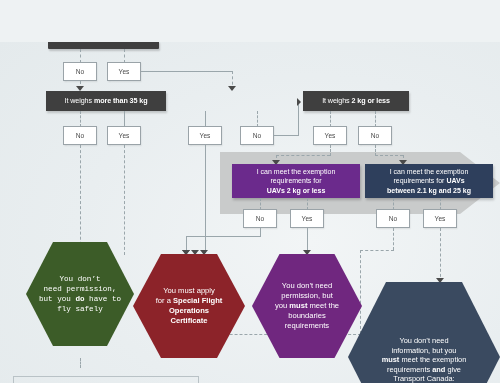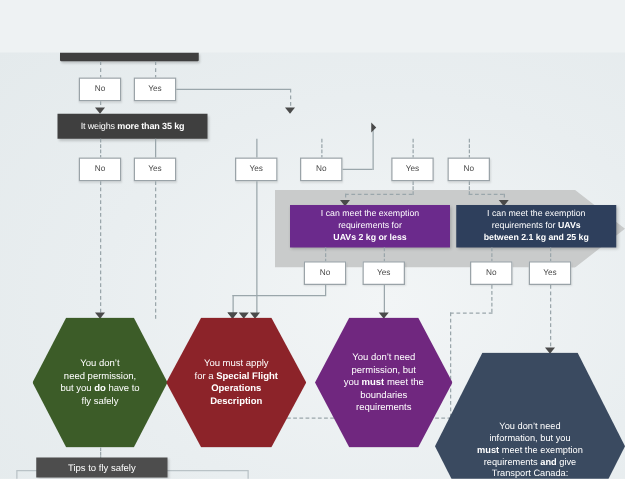--- a/index.html
+++ b/index.html
@@ -159,20 +159,23 @@
 
   <div class="hsolid" style="left:141px; top:29px; width:91px;"></div>
   <div class="vline" style="left:232px; top:29px; height:19px;"></div>
   <div class="arrow" style="left:228px; top:44px;"></div>
 
   <div class="darkbar" style="left:46px; top:49px; width:120px; height:20px;">
     <span class="lbl"><span>It weighs </span><b>more than 35 kg</b></span>
   </div>
 
 
+  <div class="darkbar" style="left:303px; top:49px; width:106px; height:20px;">
+    <span class="lbl"><span>It weighs </span><b>2 kg or less</b></span>
+  </div>
 
   <div class="vline" style="left:80px; top:69px; height:16px;"></div>
   <div class="vsolid" style="left:124px; top:69px; height:16px;"></div>
   <div class="vsolid" style="left:205px; top:69px; height:16px;"></div>
   <div class="vline" style="left:257px; top:69px; height:16px;"></div>
   <div class="vline" style="left:330px; top:69px; height:16px;"></div>
   <div class="vline" style="left:375px; top:69px; height:16px;"></div>
 
   <div class="ynbox" style="left:63px; top:84px; width:34px; height:19px;">
     <span>No</span>
@@ -266,35 +269,35 @@
 
   <div class="vline" style="left:440px; top:186px; height:54px;"></div>
   <div class="arrow" style="left:436px; top:236px;"></div>
 
   <div class="arrow" style="left:182px; top:208px;"></div>
   <div class="arrow" style="left:191px; top:208px;"></div>
   <div class="arrow" style="left:200px; top:208px;"></div>
 
   <div class="arrow" style="left:76px; top:208px;"></div>
 
-  <div class="hex" style="left:26px; top:212px; width:108px; height:104px; background:#3c5c28;">
+  <div class="hex" style="left:26px; top:200px; width:108px; height:104px; background:#3c5c28;font-family:Liberation Mono, monospace;">
     <div class="htext">
       <span>You don’t</span><br>
       <span>need permission,</span><br>
       <span>but you </span><b>do</b><span> have to</span><br>
       <span>fly safely</span>
     </div>
   </div>
 
   <div class="hex" style="left:133px; top:212px; width:112px; height:104px; background:#8c2329;">
     <div class="htext">
       <span>You must apply</span><br>
       <span>for a </span><b>Special Flight</b><br>
       <b>Operations</b><br>
-      <b>Description</b>
+      <b>Certificate</b>
     </div>
   </div>
 
   <div class="hex" style="left:252px; top:212px; width:110px; height:104px; background:#70277f;">
     <div class="htext">
       <span>You don’t need</span><br>
       <span>permission, but</span><br>
       <span>you </span><b>must</b><span> meet the</span><br>
       <span>boundaries</span><br>
       <span>requirements</span>
@@ -307,23 +310,20 @@
       <span>information, but you</span><br>
       <b>must</b><span> meet the exemption</span><br>
       <span>requirements </span><b>and</b><span> give</span><br>
       <span>Transport Canada:</span>
     </div>
   </div>
 
   <div class="vline" style="left:80px; top:316px; height:10px;"></div>
 
   <div id="tipsBox"></div>
-  <div id="tipsHeader">
-    <span>Tips to fly safely</span>
-  </div>
   <div id="tipsList">
     <div><span class="bul">•</span><span>Fly during daylight and in good weather</span></div>
     <div><span class="bul">•</span><span>Always keep your aircraft in sight</span></div>
     <div><span class="bul">•</span><span>Respect the privacy of others</span></div>
     <div><span class="bul">•</span><span>Don’t fly close to airports, in populated areas,</span></div>
   </div>
 
 </div>
 
 </body></html>

